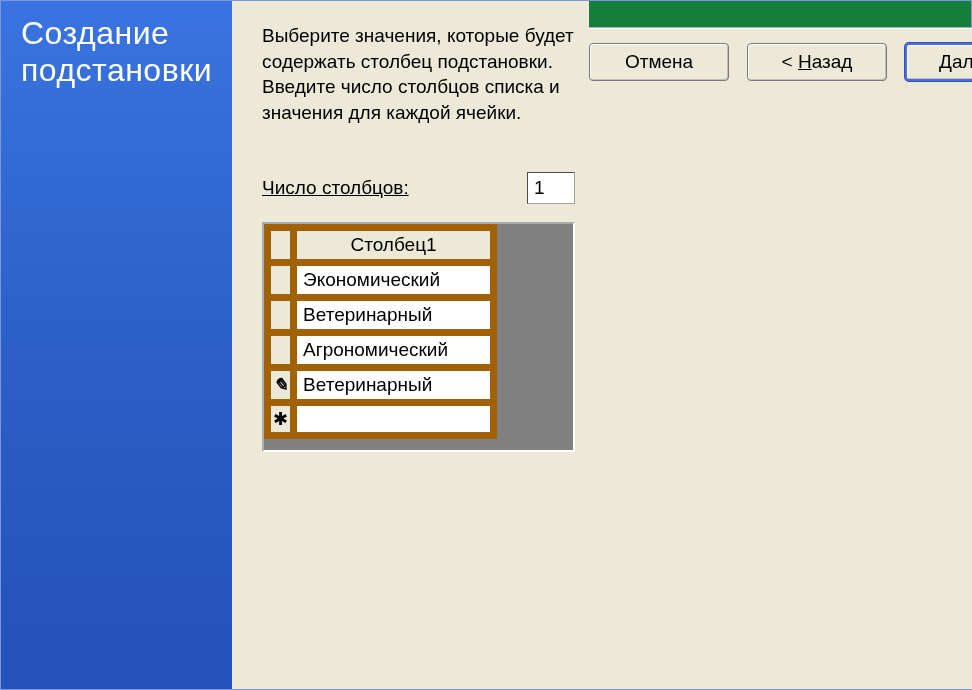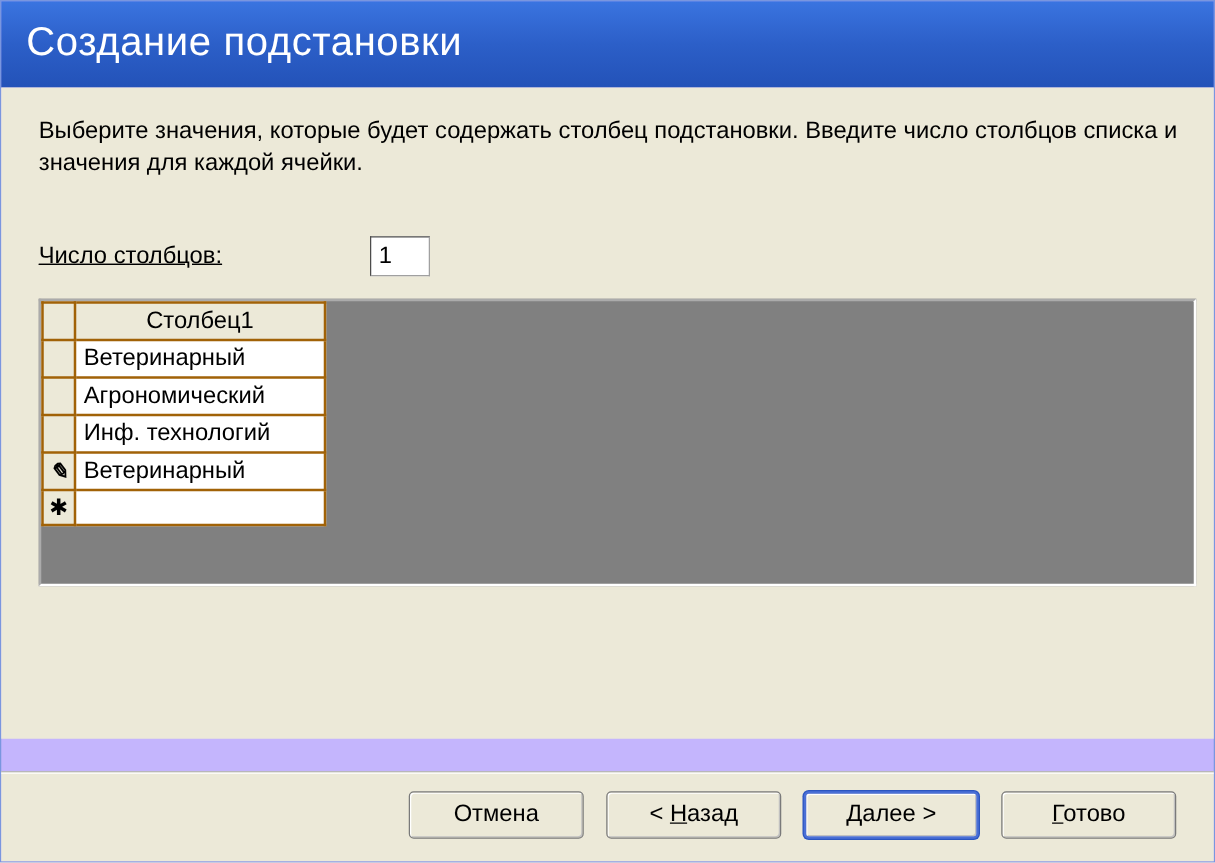--- a/index.html
+++ b/index.html
@@ -7,23 +7,23 @@
     margin: 0; padding: 0;
     width: 972px; height: 690px;
     font-family: Tahoma, Arial, sans-serif;
     font-size: 19px;
     background: #ece9d8;
     overflow: hidden;
   }
   .window {
     width: 972px; height: 690px;
     border: 1px solid #7a96df;
-    background: #c4b5fd;
+    background: #15803d;
     display: flex;
-    flex-direction: column;
+    flex-direction: row;
   }
   .titlebar {
     background: linear-gradient(to bottom, #3a74e0 0%, #2c5fc8 50%, #2352b8 100%);
     color: #fff;
     font-size: 32px;
     padding: 14px 20px 18px 20px;
     letter-spacing: 0.5px;
   }
   .client {
     flex: 1;
@@ -38,21 +38,20 @@
     margin-bottom: 24px;
   }
   .instr p { margin: 0 0 22px 0; }
   .cols-row {
     display: flex;
     align-items: center;
     margin-bottom: 18px;
   }
   .cols-label {
     width: 265px;
-    text-decoration: underline;
     text-decoration-style: solid;
   }
   .cols-label .u { text-decoration: underline; }
   .cols-input {
     width: 48px; height: 32px;
     border: 1px inset #a0a0a0;
     background: #fff;
     font: inherit;
     padding: 2px 6px;
   }
@@ -63,21 +62,21 @@
     padding: 0;
     display: flex;
     align-items: flex-start;
   }
   table.grid {
     border-collapse: collapse;
     background: #fff;
     font-size: 19px;
   }
   table.grid th, table.grid td {
-    border: 2px solid #a16207;
+    border: 7px solid #a16207;
     padding: 1px 6px;
     height: 28px;
     line-height: 26px;
     text-align: left;
     background: #fff;
   }
   table.grid th {
     background: #ece9d8;
     font-weight: normal;
     text-align: center;
@@ -144,29 +143,29 @@
       <table class="grid">
         <thead>
           <tr>
             <th class="rowsel"></th>
             <th class="col1">Столбец1</th>
           </tr>
         </thead>
         <tbody id="grid-body">
             <tr>
               <td class="rowsel"></td>
+              <td class="col1">Экономический</td>
+            </tr>
+            <tr>
+              <td class="rowsel"></td>
               <td class="col1">Ветеринарный</td>
             </tr>
             <tr>
               <td class="rowsel"></td>
               <td class="col1">Агрономический</td>
-            </tr>
-            <tr>
-              <td class="rowsel"></td>
-              <td class="col1">Инф. технологий</td>
             </tr>
             <tr>
               <td class="rowsel"><span class="pencil-icon">✎</span></td>
               <td class="col1">Ветеринарный</td>
             </tr>
             <tr>
               <td class="rowsel"><span>✱</span></td>
               <td class="col1"></td>
             </tr>
           </tbody>

